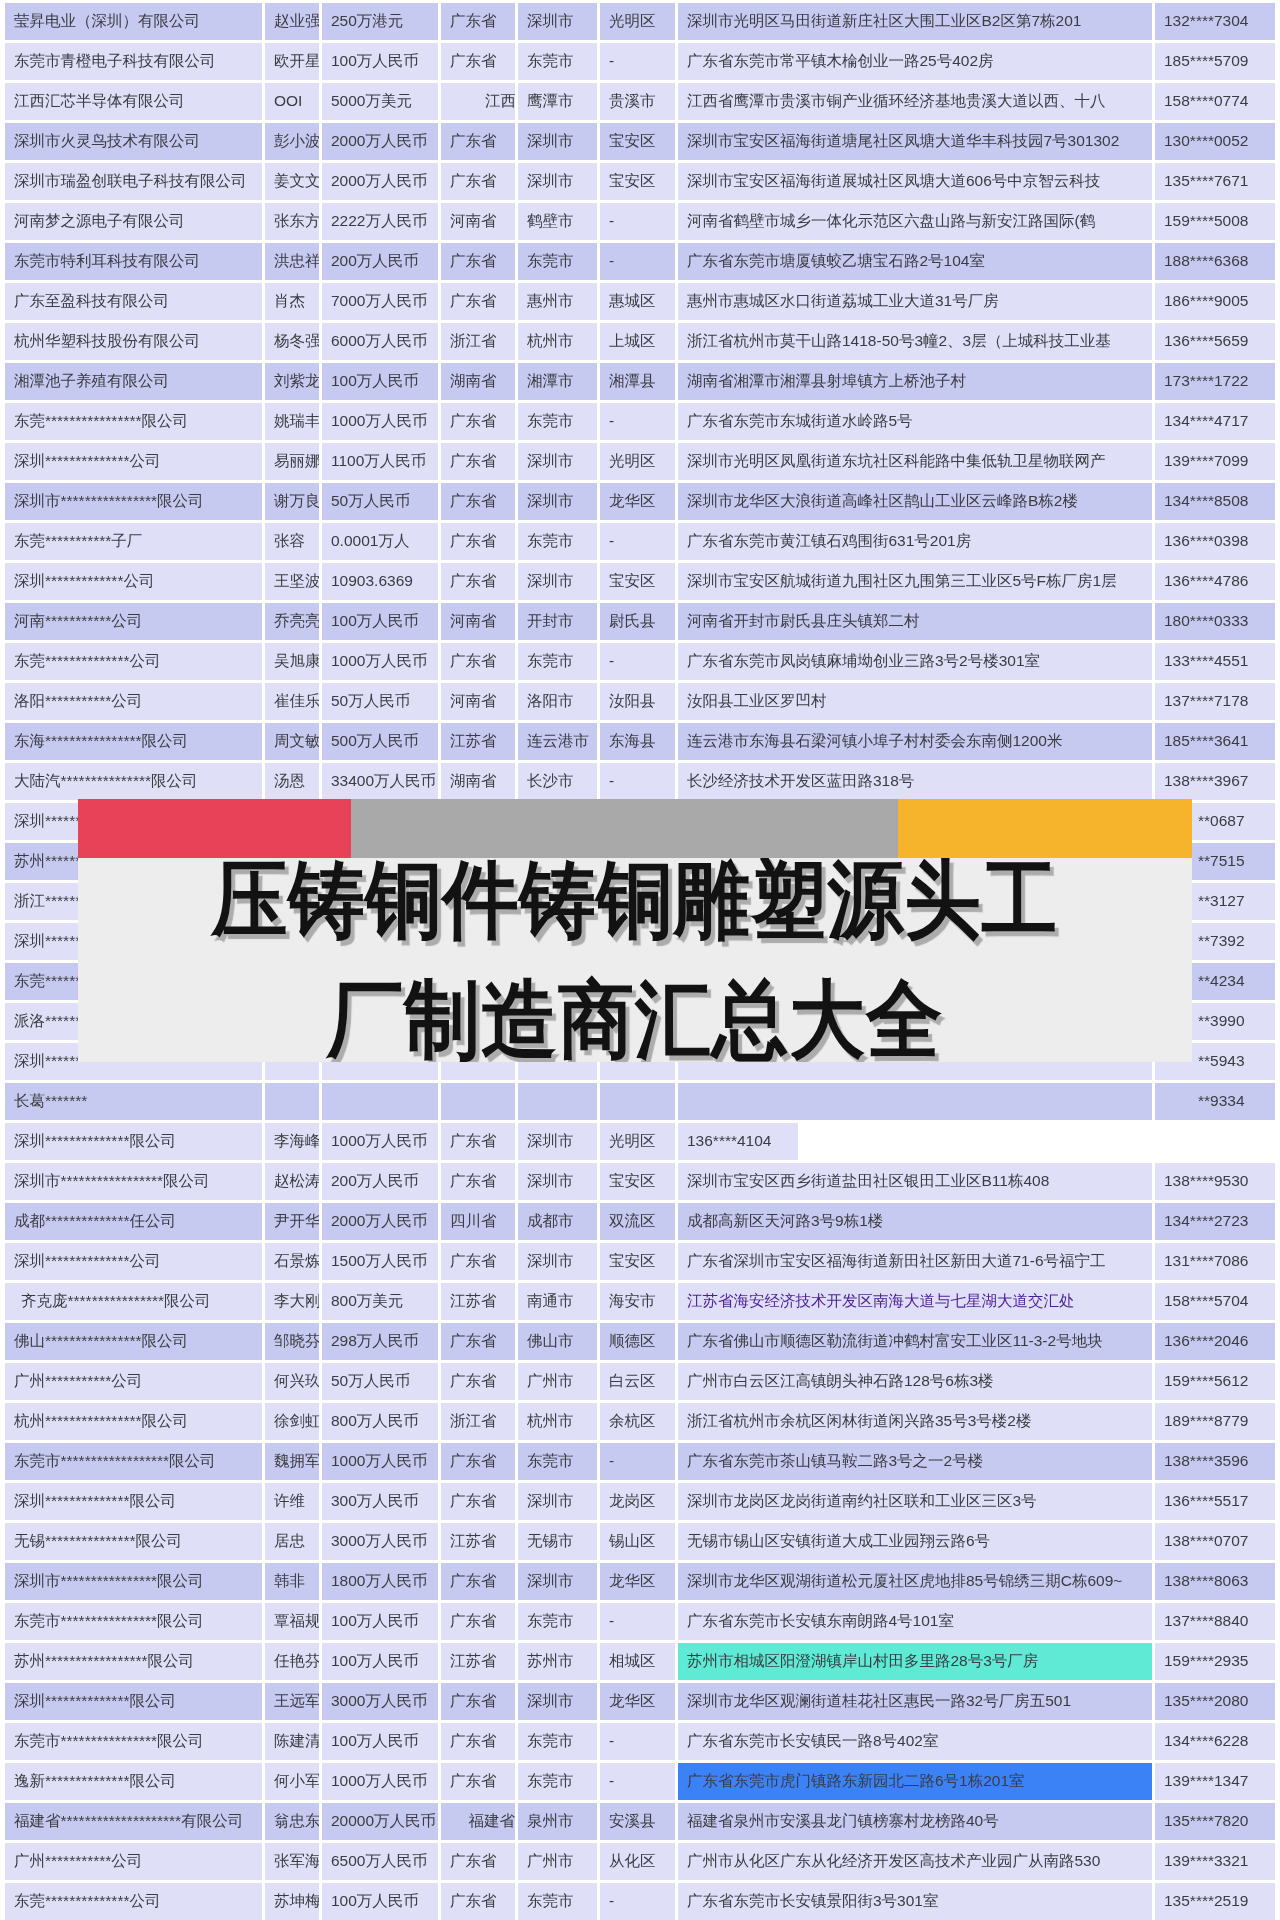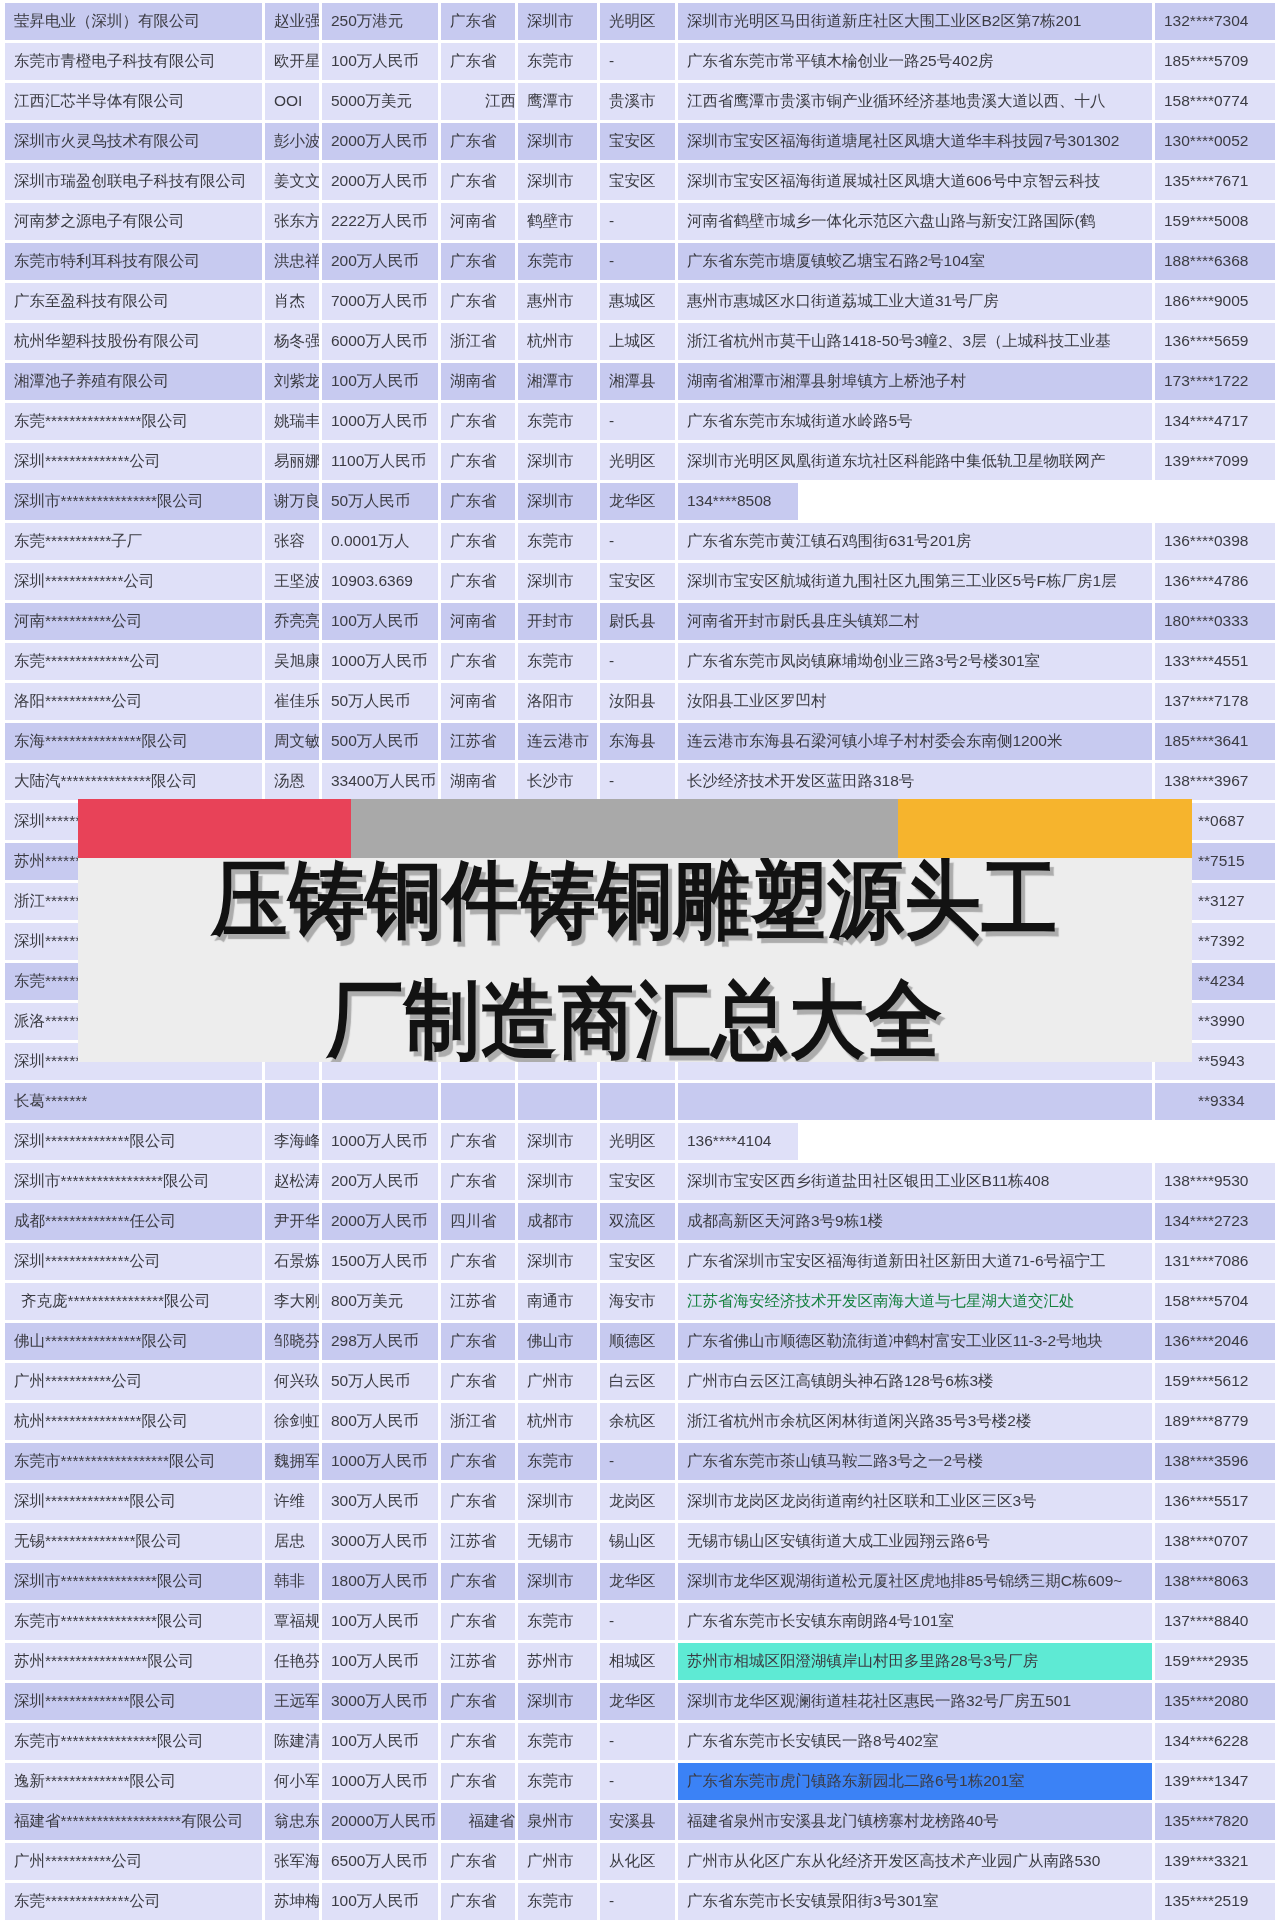--- a/index.html
+++ b/index.html
@@ -162,20 +162,21 @@
       <div class="cell c6" style="background: rgb(223, 224, 248); color: rgb(59, 59, 66);">深圳市光明区凤凰街道东坑社区科能路中集低轨卫星物联网产</div>
       <div class="cell c7" style="background: rgb(223, 224, 248); color: rgb(59, 59, 66);">139****7099</div>
     </div>
     <div class="t-row shade-dark">
       <div class="cell c0" style="background: rgb(199, 202, 240); color: rgb(59, 59, 66);">深圳市****************限公司</div>
       <div class="cell c1" style="background: rgb(199, 202, 240); color: rgb(59, 59, 66);">谢万良</div>
       <div class="cell c2" style="background: rgb(199, 202, 240); color: rgb(59, 59, 66);">50万人民币</div>
       <div class="cell c3" style="background: rgb(199, 202, 240); color: rgb(59, 59, 66);">广东省</div>
       <div class="cell c4" style="background: rgb(199, 202, 240); color: rgb(59, 59, 66);">深圳市</div>
       <div class="cell c5" style="background: rgb(199, 202, 240); color: rgb(59, 59, 66);">龙华区</div>
+      <div class="cell c6" style="background: rgb(199, 202, 240); color: rgb(59, 59, 66);">深圳市龙华区大浪街道高峰社区鹊山工业区云峰路B栋2楼</div>
       <div class="cell c7" style="background: rgb(199, 202, 240); color: rgb(59, 59, 66);">134****8508</div>
     </div>
     <div class="t-row shade-light">
       <div class="cell c0" style="background: rgb(223, 224, 248); color: rgb(59, 59, 66);">东莞***********子厂</div>
       <div class="cell c1" style="background: rgb(223, 224, 248); color: rgb(59, 59, 66);">张容</div>
       <div class="cell c2" style="background: rgb(223, 224, 248); color: rgb(59, 59, 66);">0.0001万人</div>
       <div class="cell c3" style="background: rgb(223, 224, 248); color: rgb(59, 59, 66);">广东省</div>
       <div class="cell c4" style="background: rgb(223, 224, 248); color: rgb(59, 59, 66);">东莞市</div>
       <div class="cell c5" style="background: rgb(223, 224, 248); color: rgb(59, 59, 66);">-</div>
       <div class="cell c6" style="background: rgb(223, 224, 248); color: rgb(59, 59, 66);">广东省东莞市黄江镇石鸡围街631号201房</div>
@@ -360,21 +361,21 @@
       <div class="cell c6" style="background: rgb(223, 224, 248); color: rgb(59, 59, 66);">广东省深圳市宝安区福海街道新田社区新田大道71-6号福宁工</div>
       <div class="cell c7" style="background: rgb(223, 224, 248); color: rgb(59, 59, 66);">131****7086</div>
     </div>
     <div class="t-row shade-light">
       <div class="cell c0" style="background: rgb(223, 224, 248); color: rgb(59, 59, 66); padding-left: 16px;">齐克庞****************限公司</div>
       <div class="cell c1" style="background: rgb(223, 224, 248); color: rgb(59, 59, 66);">李大刚</div>
       <div class="cell c2" style="background: rgb(223, 224, 248); color: rgb(59, 59, 66);">800万美元</div>
       <div class="cell c3" style="background: rgb(223, 224, 248); color: rgb(59, 59, 66);">江苏省</div>
       <div class="cell c4" style="background: rgb(223, 224, 248); color: rgb(59, 59, 66);">南通市</div>
       <div class="cell c5" style="background: rgb(223, 224, 248); color: rgb(59, 59, 66);">海安市</div>
-      <div class="cell c6" style="background: rgb(223, 224, 248); color: #15803d;">江苏省海安经济技术开发区南海大道与七星湖大道交汇处</div>
+      <div class="cell c6" style="background: rgb(223, 224, 248); color: #4c1d95;">江苏省海安经济技术开发区南海大道与七星湖大道交汇处</div>
       <div class="cell c7" style="background: rgb(223, 224, 248); color: rgb(59, 59, 66);">158****5704</div>
     </div>
     <div class="t-row shade-dark">
       <div class="cell c0" style="background: rgb(199, 202, 240); color: rgb(59, 59, 66);">佛山****************限公司</div>
       <div class="cell c1" style="background: rgb(199, 202, 240); color: rgb(59, 59, 66);">邹晓芬</div>
       <div class="cell c2" style="background: rgb(199, 202, 240); color: rgb(59, 59, 66);">298万人民币</div>
       <div class="cell c3" style="background: rgb(199, 202, 240); color: rgb(59, 59, 66);">广东省</div>
       <div class="cell c4" style="background: rgb(199, 202, 240); color: rgb(59, 59, 66);">佛山市</div>
       <div class="cell c5" style="background: rgb(199, 202, 240); color: rgb(59, 59, 66);">顺德区</div>
       <div class="cell c6" style="background: rgb(199, 202, 240); color: rgb(59, 59, 66);">广东省佛山市顺德区勒流街道冲鹤村富安工业区11-3-2号地块</div>

